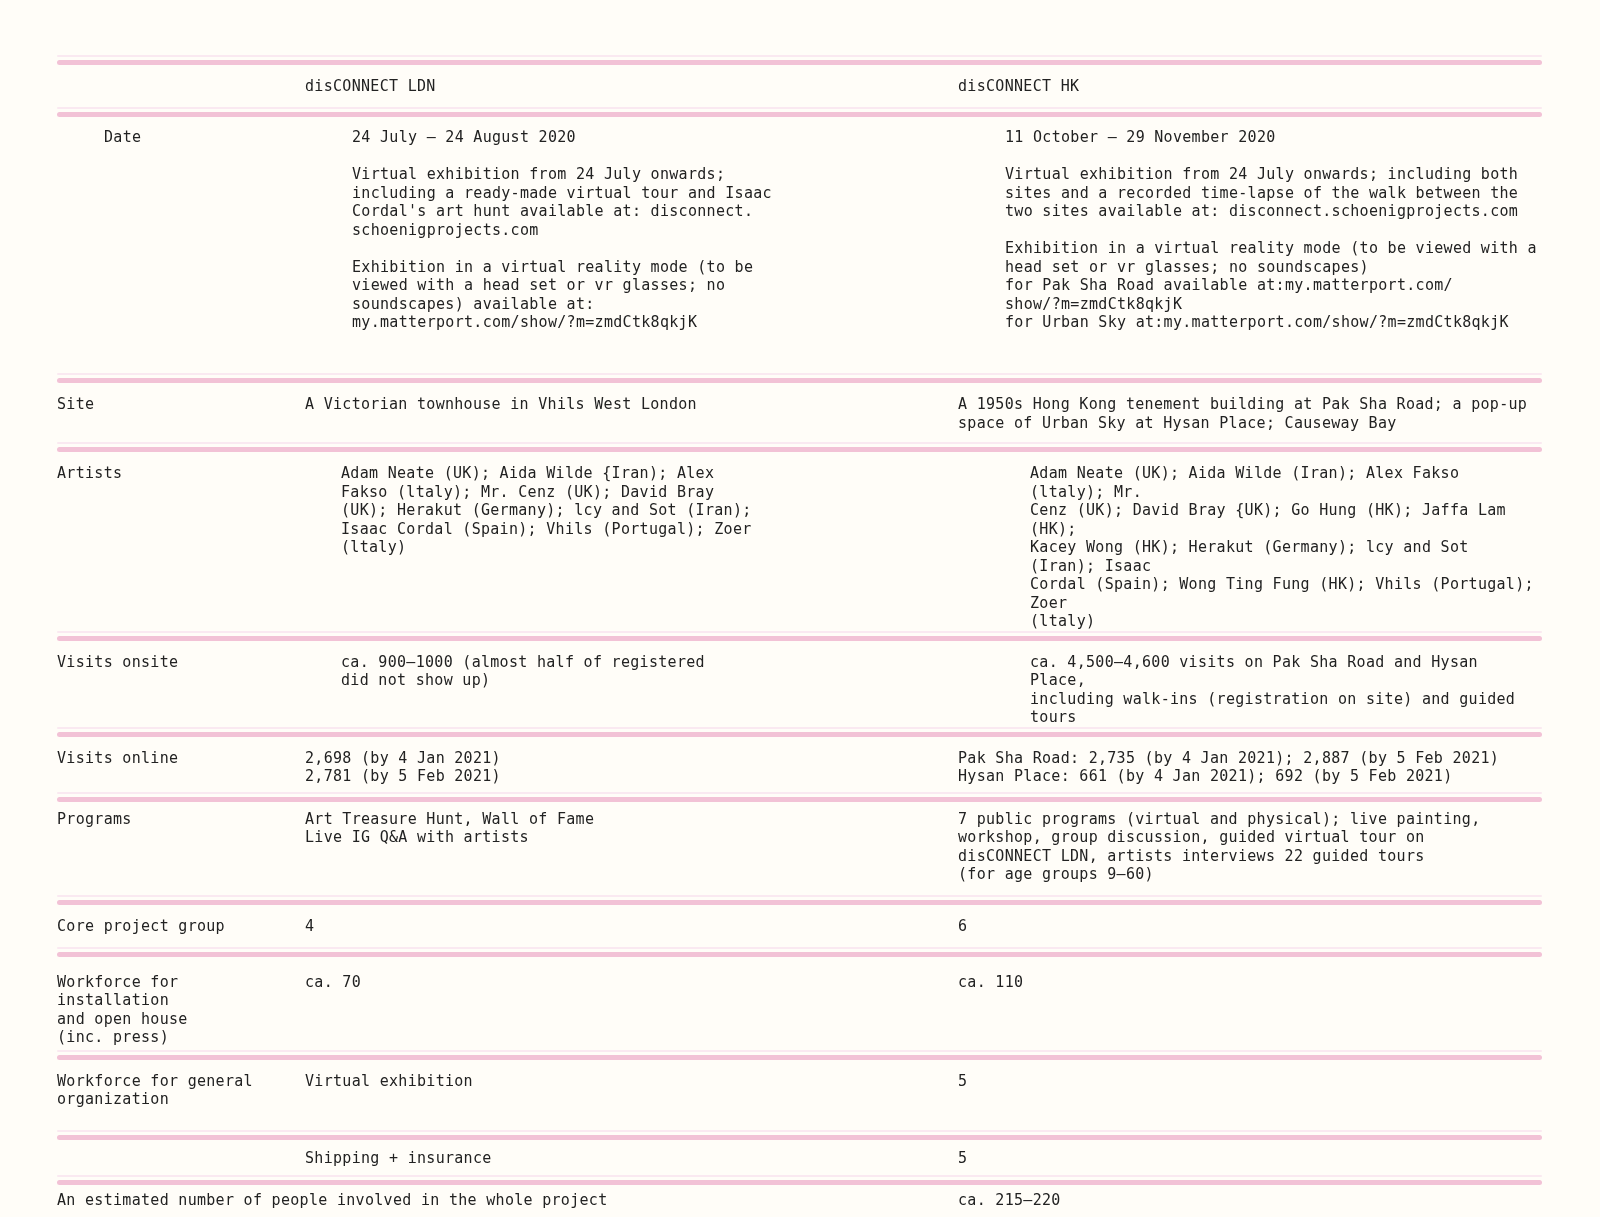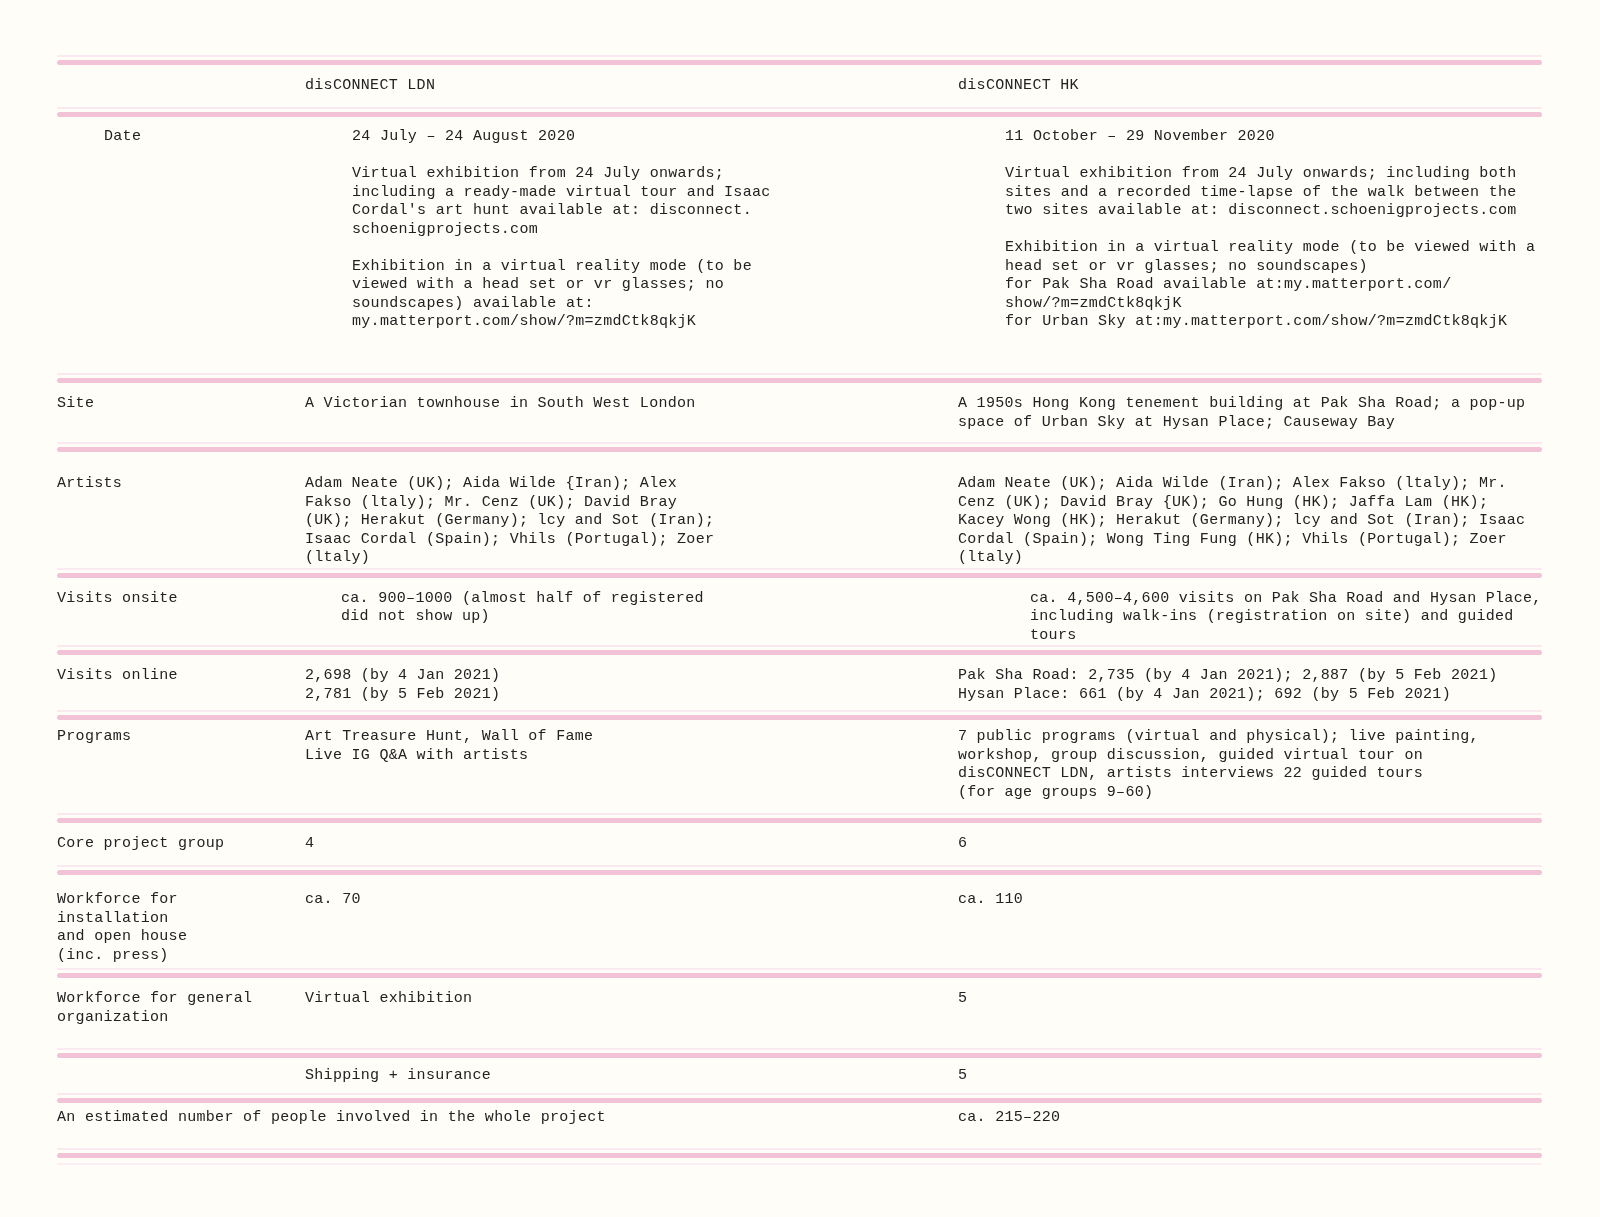--- a/index.html
+++ b/index.html
@@ -11,21 +11,20 @@
     height: 1217px;
     background: #fffdf8;
     font-family: "DejaVu Sans Mono", "Liberation Mono", monospace;
     color: #222222;
     overflow: hidden;
   }
   .page {
     position: relative;
     width: 1312px;
     height: 1217px;
-    font-family: Liberation Mono, monospace;
   }
   .content {
     position: absolute;
     left: 57px;
     top: 55px;
     width: 1485px;
   }
   .divider {
     height: 10px;
   }
@@ -56,21 +55,21 @@
     font-size: 15px;
     line-height: 18.5px;
     letter-spacing: 0.3px;
     white-space: pre-wrap;
     word-break: normal;
   }
   
   .row-header           { min-height: 42px;  padding-top: 12px; }
   .row-date             { min-height: 256px; padding-top: 11px; margin-left: 47px; }
   .row-site             { min-height: 59px;  padding-top: 12px; }
-  .row-artists          { min-height: 111px; padding-top: 23px; }
+  .row-artists          { min-height: 111px; padding-top: 12px; gap: 36px; }
   .row-visits-onsite    { min-height: 54px;  padding-top: 12px; gap: 36px; }
   .row-visits-online    { min-height: 55px;  padding-top: 12px; }
   .row-programs         { min-height: 93px;  padding-top: 8px; }
   .row-core             { min-height: 42px;  padding-top: 12px; }
   .row-workforce-inst   { min-height: 93px;  padding-top: 16px; }
   .row-workforce-gen    { min-height: 70px;  padding-top: 12px; }
   .row-shipping         { min-height: 35px;  padding-top: 9px;  }
   .row-estimated        { min-height: 45px;  padding-top: 6px; }
   .span-two {
     grid-column: 1 / 3;
@@ -127,21 +126,21 @@
 for Urban Sky at:my.matterport.com/show/?m=zmdCtk8qkjK</div>
     </div>
 
     <div class="divider">
         <div class="faint-line"></div>
         <div class="main-line"></div>
       </div>
 
     <div class="row row-site">
       <div class="cell">Site</div>
-      <div class="cell">A Victorian townhouse in South West London</div>
+      <div class="cell">A Victorian townhouse in Vhils West London</div>
       <div class="cell">A 1950s Hong Kong tenement building at Pak Sha Road; a pop-up
 space of Urban Sky at Hysan Place; Causeway Bay</div>
     </div>
 
     <div class="divider">
         <div class="faint-line"></div>
         <div class="main-line"></div>
       </div>
 
     <div class="row row-artists">

